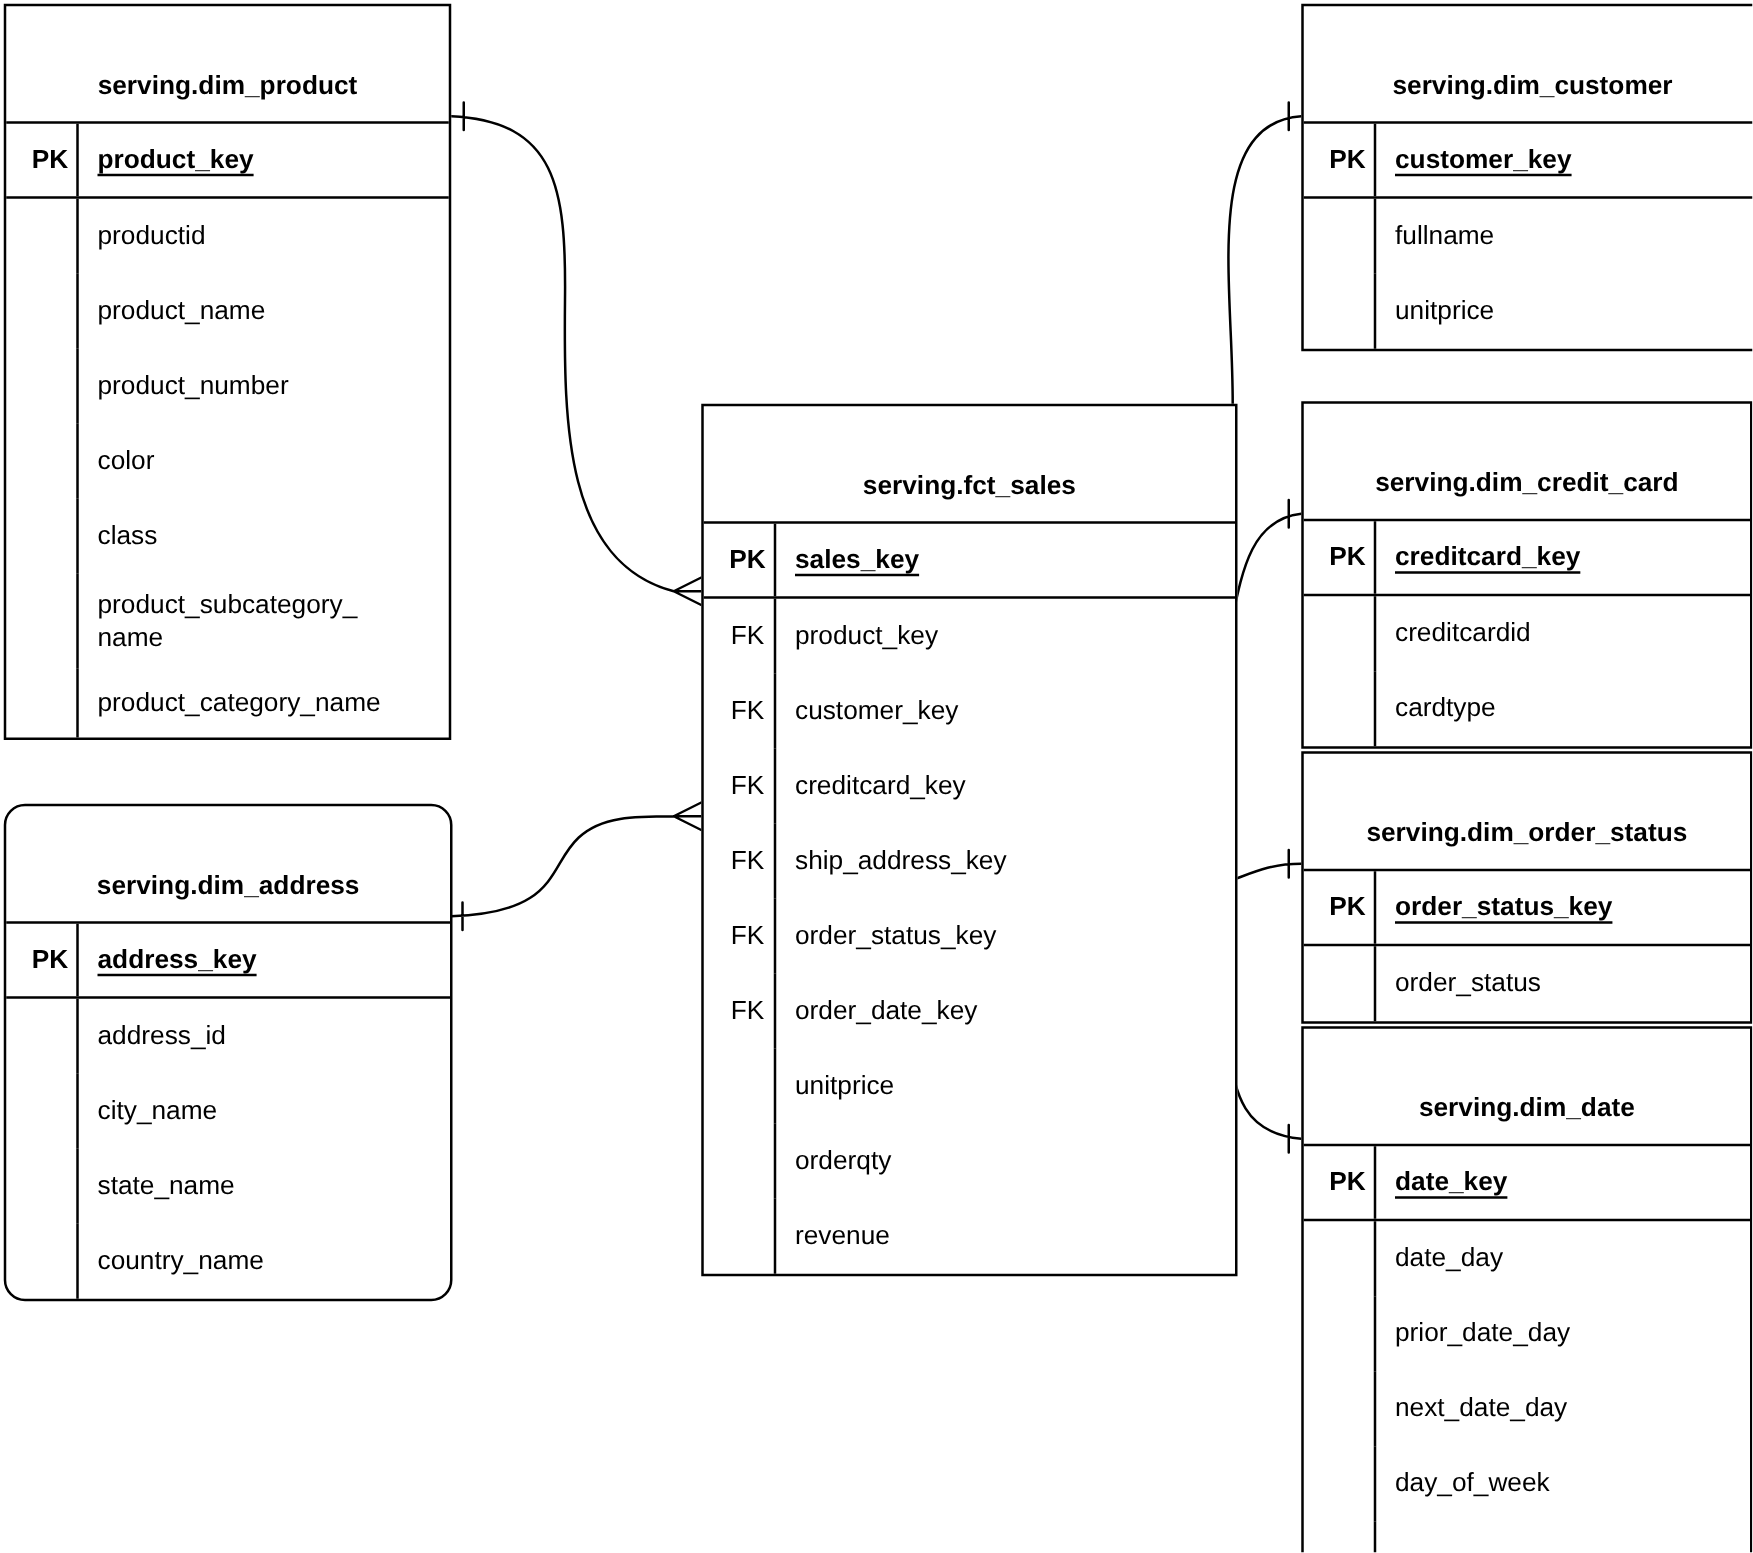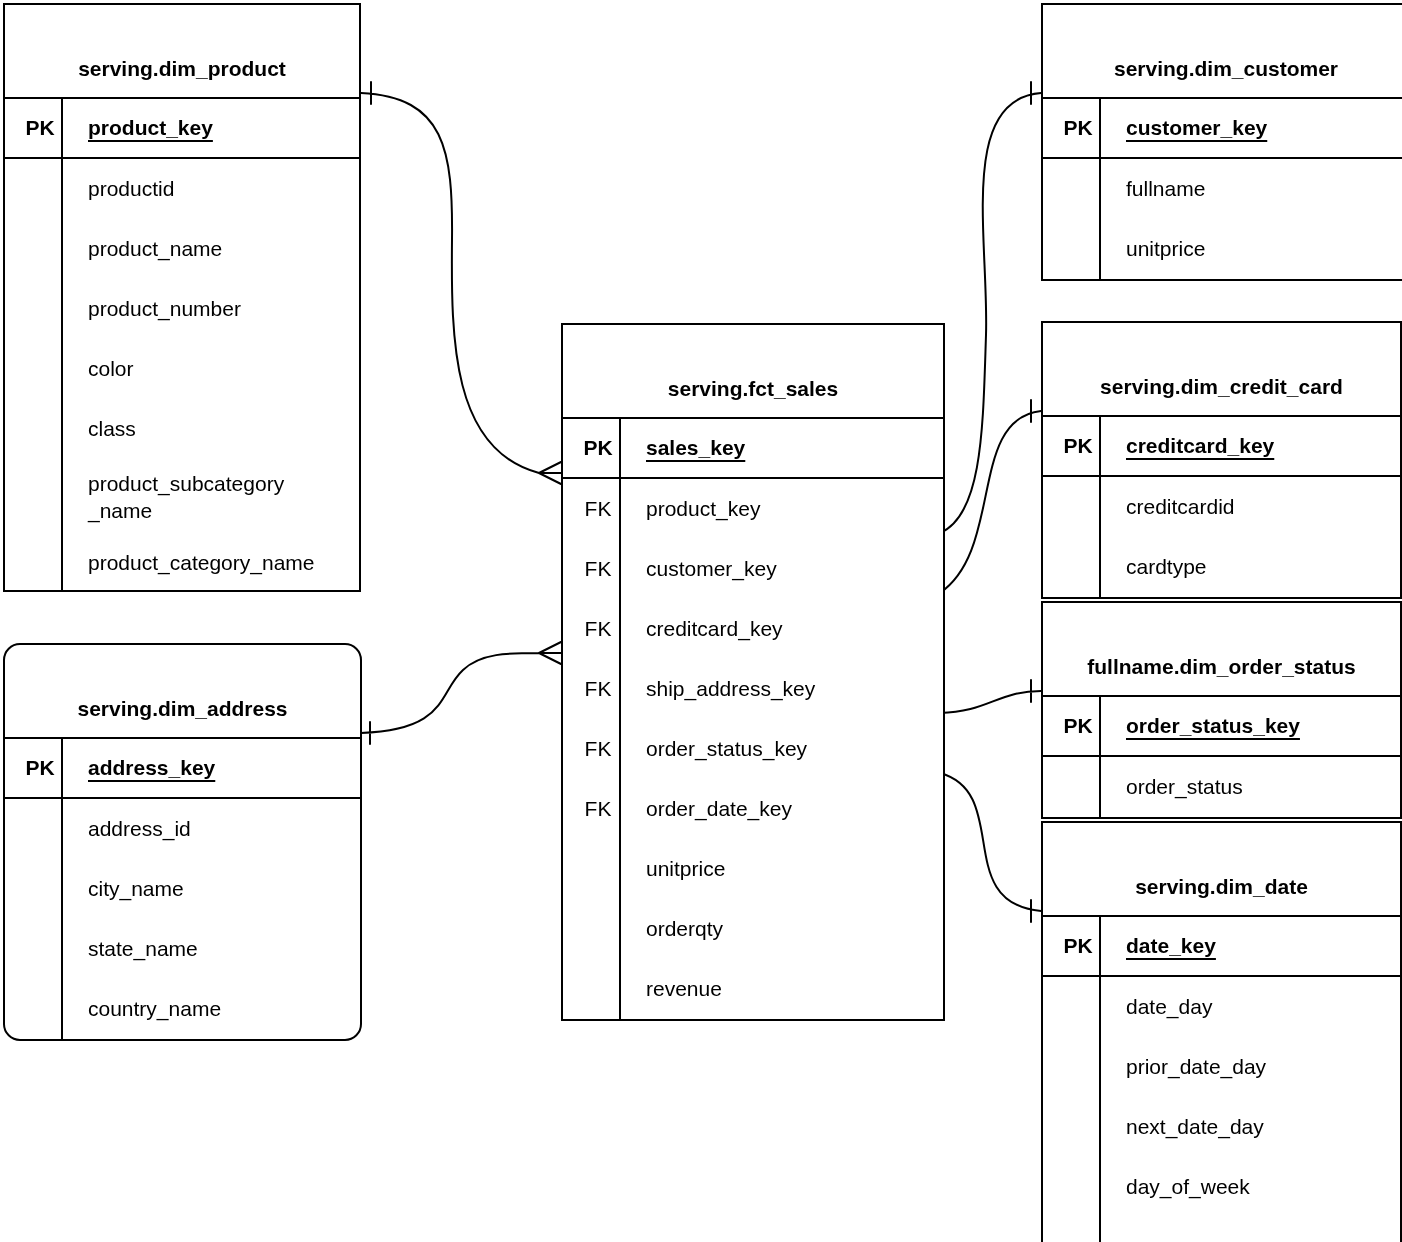--- a/index.html
+++ b/index.html
@@ -8,21 +8,21 @@
   .canvas { position:relative; width:1402px; height:1242px; background:#fff; overflow:hidden; font-size:21px; }
 
   .entity { position:absolute; border:2px solid #000; background:#fff; display:flex; flex-direction:column; }
   .t-header { height:58px; min-height:58px; border-bottom:2px solid #000;
               display:flex; align-items:center; justify-content:center; font-weight:700;margin-top:36px; }
   .t-row { display:flex; height:60px; min-height:60px; align-items:stretch; }
   .pk-row { border-bottom:2px solid #000; }
   .key-cell { width:58px; min-width:58px; border-right:2px solid #000;
               display:flex; align-items:center; justify-content:center;padding-left:14px; }
   .pk-row .key-cell { font-weight:700; }
-  .name-cell { flex:1; display:flex; align-items:center; padding-left:25px; white-space:nowrap; }
+  .name-cell { flex:1; display:flex; align-items:center; padding-left:15px; white-space:nowrap; }
   .pk-name { font-weight:700; text-decoration:underline; text-decoration-thickness:2px; text-underline-offset:5px; }
   .name-cell.wrap { white-space:normal; max-width:232px; overflow-wrap:anywhere; line-height:27px; }
   .h76 { height:76px; min-height:76px; }
   .h55 { height:55px; min-height:55px; }
 
   .rel-layer { position:absolute; left:0; top:0; width:1402px; height:1242px; pointer-events:none; }
   .rel-layer path { stroke:#000; stroke-width:2; fill:none; stroke-linecap:round; }
 </style>
 </head>
 <body>
@@ -95,21 +95,21 @@
     <div class="t-row">
       <div class="key-cell"></div>
       <div class="name-cell">fullname</div>
     </div>
     <div class="t-row">
       <div class="key-cell"></div>
       <div class="name-cell">unitprice</div>
     </div>
   </div>
 
-  <div class="entity" style="left:561px; top:323px; width:384px;">
+  <div class="entity" style="left:561px; top:323px; width:429px;">
     <div class="t-header">serving.fct_sales</div>
     <div class="t-row pk-row">
       <div class="key-cell">PK</div>
       <div class="name-cell pk-name">sales_key</div>
     </div>
     <div class="t-row">
       <div class="key-cell">FK</div>
       <div class="name-cell">product_key</div>
     </div>
     <div class="t-row">
@@ -156,21 +156,21 @@
       <div class="key-cell"></div>
       <div class="name-cell">creditcardid</div>
     </div>
     <div class="t-row">
       <div class="key-cell"></div>
       <div class="name-cell">cardtype</div>
     </div>
   </div>
 
   <div class="entity" style="left:1041px; top:601px; width:361px;">
-    <div class="t-header">fullname.dim_order_status</div>
+    <div class="t-header">serving.dim_order_status</div>
     <div class="t-row pk-row">
       <div class="key-cell">PK</div>
       <div class="name-cell pk-name">order_status_key</div>
     </div>
     <div class="t-row">
       <div class="key-cell"></div>
       <div class="name-cell">order_status</div>
     </div>
   </div>
 

